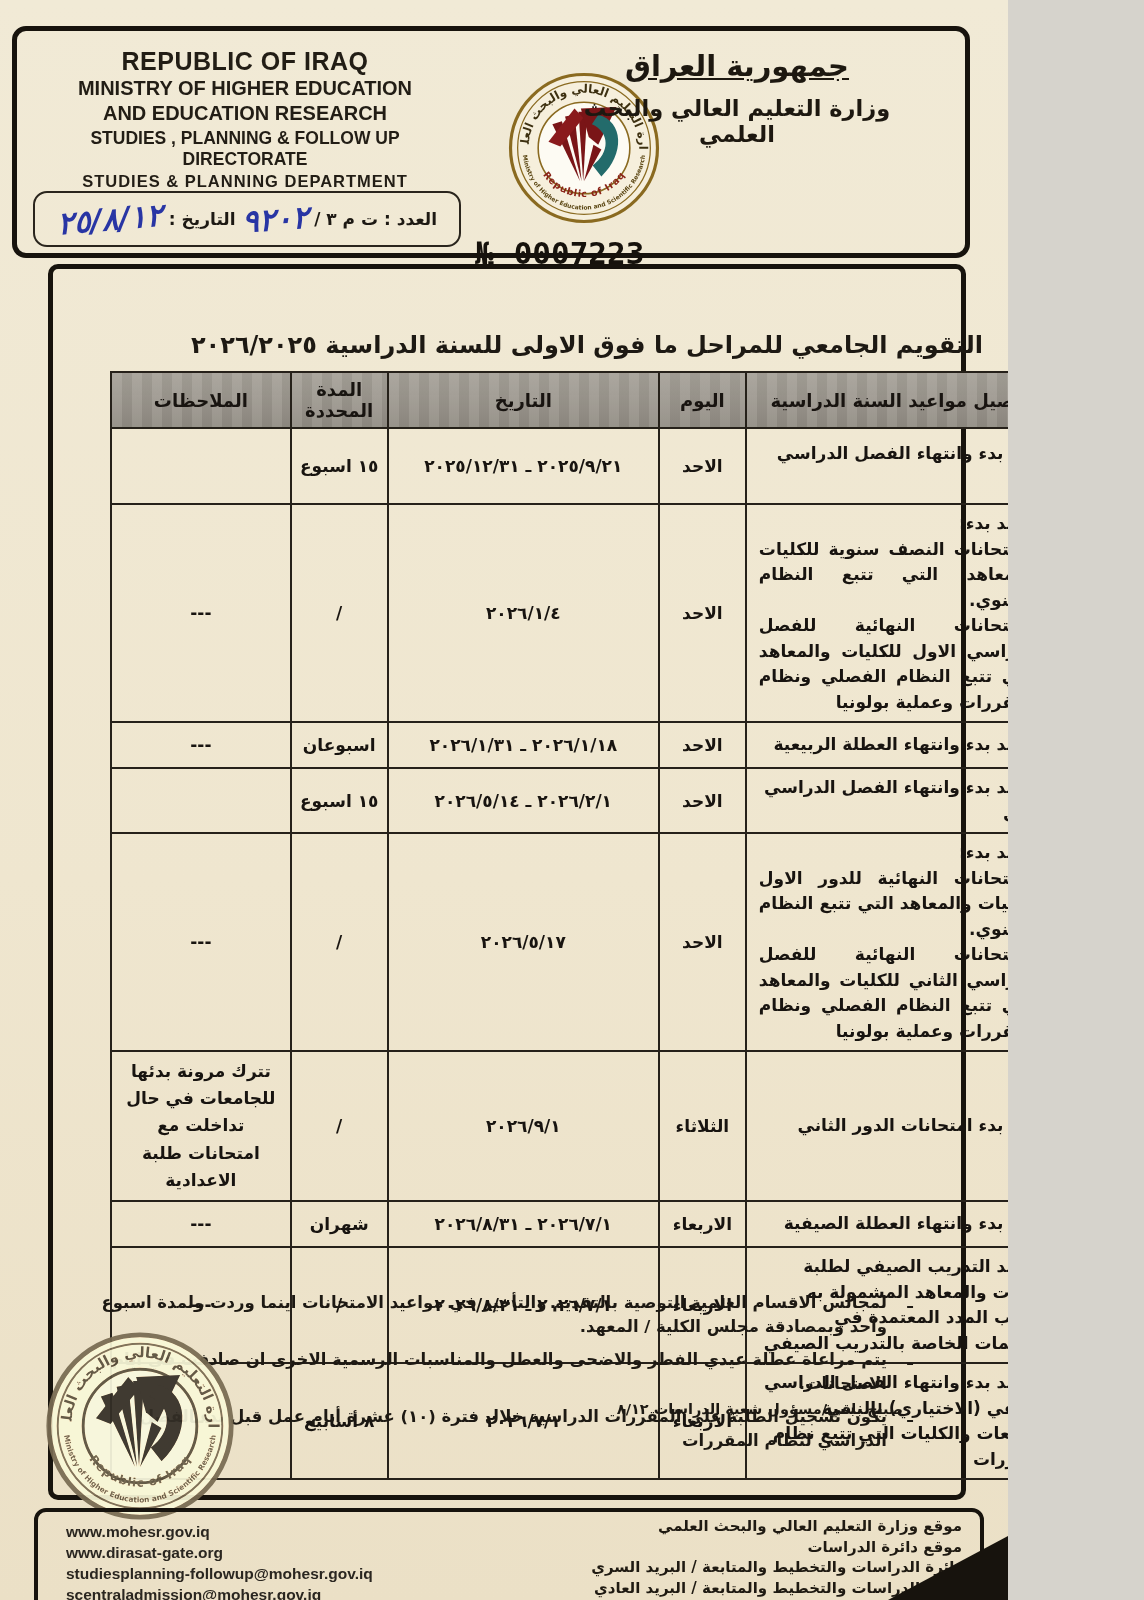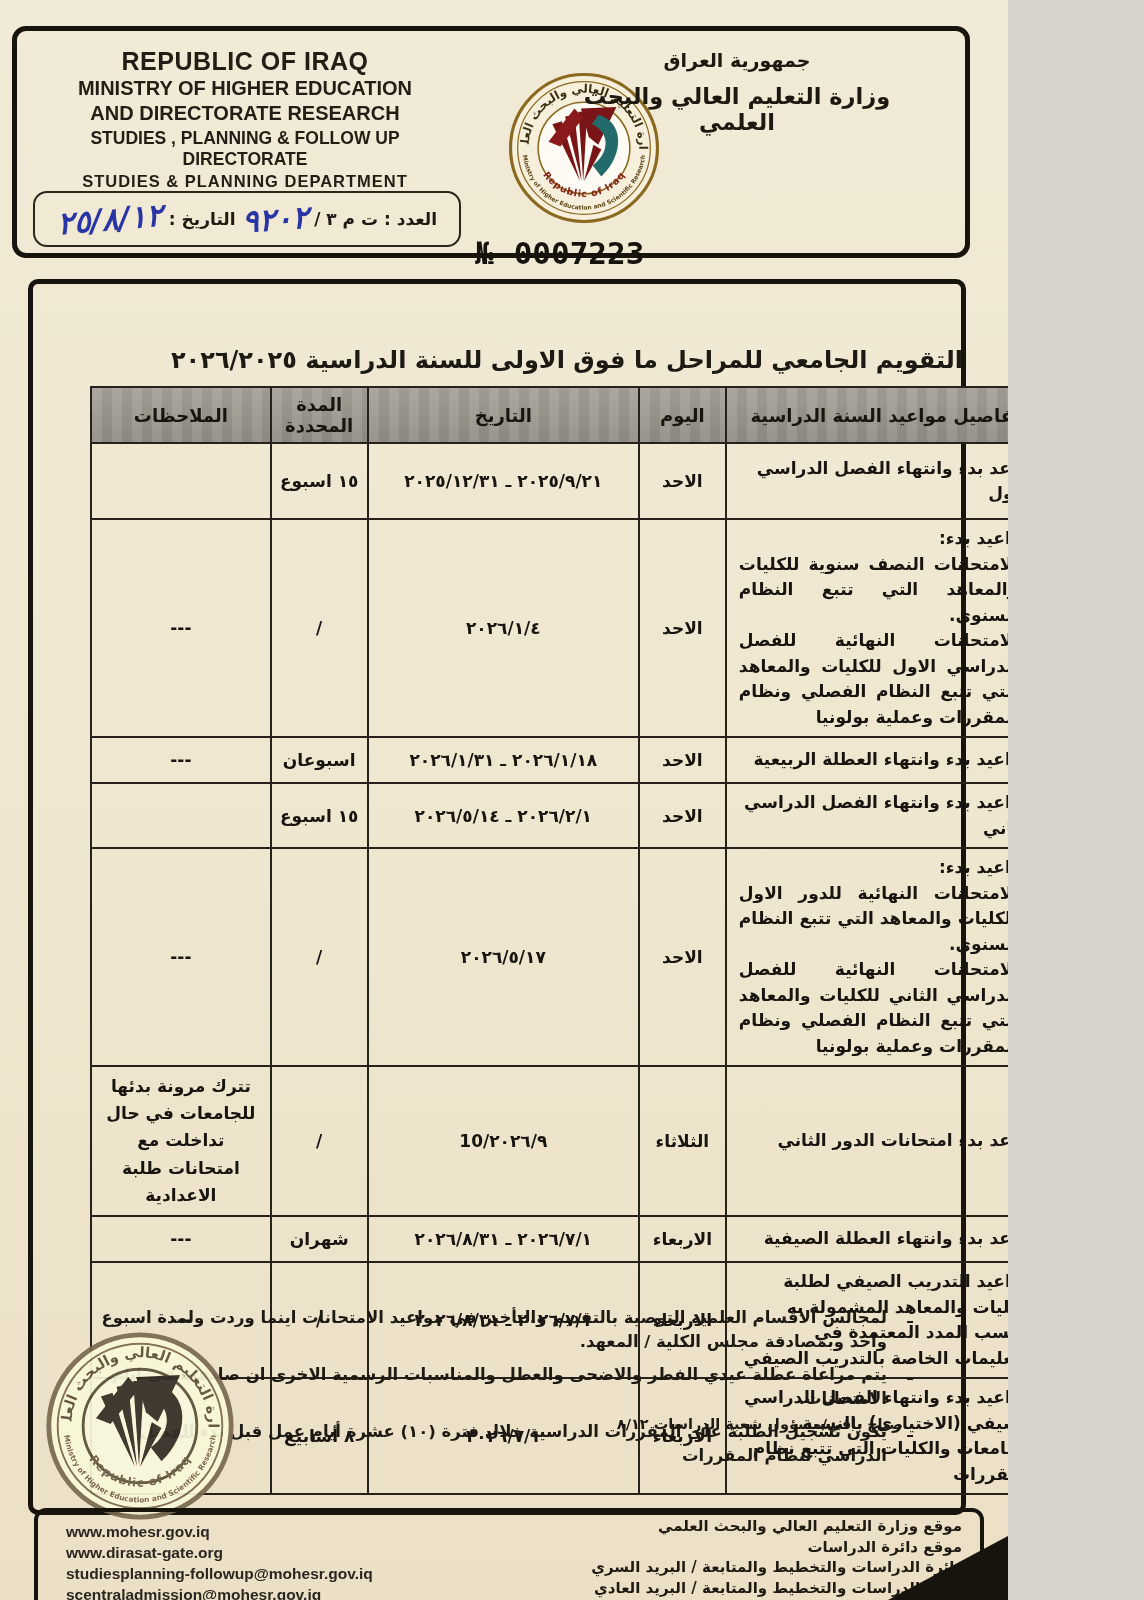--- a/index.html
+++ b/index.html
@@ -20,26 +20,26 @@
              border-radius:14px; direction:rtl; display:flex; align-items:center; justify-content:center;
              gap:6px; font-size:17px; font-weight:bold; white-space:nowrap; }
   .ink { color:#2835a4; font-size:31px; font-weight:bold; font-style:italic; line-height:0; }
   .ink-num { transform:rotate(-4deg); letter-spacing:2px; }
   .ink-date { transform:rotate(-5deg); direction:ltr; letter-spacing:1px; }
   .seal-wrap { position:absolute; left:488px; top:38px; width:158px; height:158px; }
   .serial { position:absolute; left:458px; top:204px; width:240px; display:flex; gap:20px;
             font-family:"DejaVu Sans Mono",monospace; font-weight:bold; font-size:31px; color:#16120c; }
   .arb-block { position:absolute; right:58px; top:18px; width:340px; direction:rtl; text-align:center;
                font-weight:bold; color:#1d1810; }
-  .arb-l1 { font-size:19px; margin-bottom:12px; }
+  .arb-l1 { font-size:29px; margin-bottom:12px;text-decoration:underline; }
   .arb-l2, .arb-l3 { font-size:22.5px; margin-bottom:12px; }
   .arb-l4 { font-size:25px; }
 
   
-  #main-box { top:264px; left:28px; right:42px; height:1236px; border-width:5px;margin-top:15px; }
+  #main-box { top:264px; left:48px; right:42px; height:1236px; border-width:5px; }
   .doc-title { position:absolute; top:62px; left:55px; width:958px; direction:rtl; text-align:center;
                font-size:24px; font-weight:bold; }
   table.cal { position:absolute; top:102px; left:57px; width:956px; direction:rtl;
               border-collapse:collapse; font-weight:bold; color:#181410; }
   table.cal th, table.cal td { border:2px solid #26211a; vertical-align:middle; }
   table.cal th { height:56px; font-size:18px; padding:2px 6px;
       background:linear-gradient(180deg,rgba(255,255,255,.10),rgba(0,0,0,.06)),
                  repeating-linear-gradient(90deg,#a29d94 0 10px,#948f86 10px 20px); }
   .w-details{ width:320px; } .w-day{ width:87px; } .w-date{ width:272px; } .w-dur{ width:97px; } .w-notes{ width:180px; }
   td.c-details { text-align:right; padding:6px 12px; font-size:17px; line-height:1.5; }
@@ -70,21 +70,21 @@
 </style>
 </head>
 <body>
 
 <div class="paper">
 
   <div class="box" id="header-box">
     <div class="eng-block">
       <div class="eng-l1">REPUBLIC OF IRAQ</div>
       <div class="eng-l2">MINISTRY OF HIGHER EDUCATION</div>
-      <div class="eng-l3">AND DIRECTORATE RESEARCH</div>
+      <div class="eng-l3">AND EDUCATION RESEARCH</div>
       <div class="eng-l4">STUDIES , PLANNING &amp; FOLLOW UP DIRECTORATE</div>
       <div class="eng-l5">STUDIES &amp; PLANNING DEPARTMENT</div>
     </div>
 
     <div class="ref-box">
       <span>العدد : ت م ٣ /</span>
       <span class="ink ink-num">٩٢٠٢</span>
       <span>التاريخ :</span>
       <span class="ink ink-date">٢٥/٨/١٢</span>
     </div>
@@ -203,21 +203,21 @@
             </div>
           </td>
           <td class="c-mid">الاحد</td>
           <td class="c-mid">٢٠٢٦/٥/١٧</td>
           <td class="c-mid">/</td>
           <td class="c-mid">---</td>
         </tr>
         <tr class="r5">
           <td class="c-details">موعد بدء امتحانات الدور الثاني</td>
           <td class="c-mid">الثلاثاء</td>
-          <td class="c-mid">٢٠٢٦/٩/10</td>
+          <td class="c-mid">٢٠٢٦/٩/١</td>
           <td class="c-mid">/</td>
           <td class="c-mid notes-just">تترك مرونة بدئها للجامعات في حال تداخلت مع امتحانات طلبة الاعدادية</td>
         </tr>
         <tr class="r6">
           <td class="c-details">موعد بدء وانتهاء العطلة الصيفية</td>
           <td class="c-mid">الاربعاء</td>
           <td class="c-mid">٢٠٢٦/٧/١ ـ ٢٠٢٦/٨/٣١</td>
           <td class="c-mid">شهران</td>
           <td class="c-mid">---</td>
         </tr>

